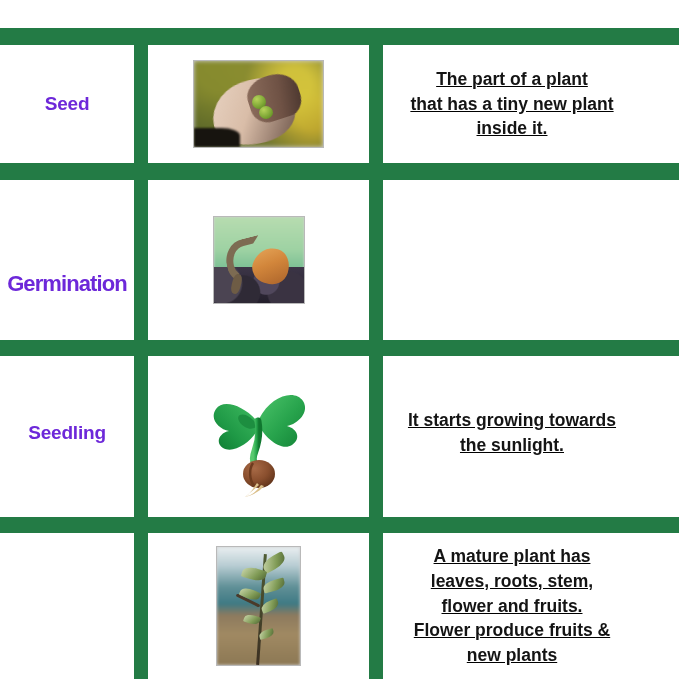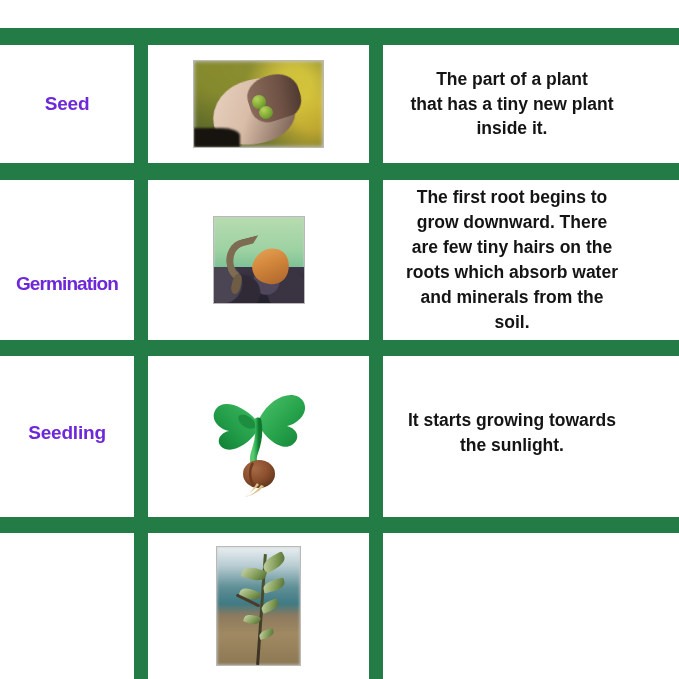--- a/index.html
+++ b/index.html
@@ -45,31 +45,31 @@
     position: absolute;
     top: 0;
     height: 100%;
     display: flex;
     align-items: center;
     justify-content: center;
     text-align: center;
   }
   .cell-stage { left: 0;     width: 134px; }
   .cell-image { left: 148px; width: 221px; }
-  .cell-desc  { left: 383px; width: 258px; padding: 0 14px; }
+  .cell-desc  { left: 383px; width: 258px; padding: 0 14px; text-decoration: underline; }
 
   .stage-label {
     font-weight: bold;
     font-size: 19px;
     color: #6d28d9;
     line-height: 1.32;
     letter-spacing: -0.2px;
     white-space: pre-line;
   }
-  .stage-label.tight { font-size: 19px; letter-spacing: -0.9px; margin-top: 48px; }
+  .stage-label.tight { font-size: 22px; letter-spacing: -0.9px; margin-top: 48px; }
 
   .desc-text {
     font-weight: bold;
     font-size: 17.5px;
     color: #141414;
     line-height: 1.42;
     white-space: pre-line;
   }
 
   
@@ -241,28 +241,20 @@
     <div class="cell cell-image">
       <div class="photo ph-germ">
         <div class="bg"></div>
         <div class="soil"></div>
         <div class="root"></div>
         <div class="tip"></div>
         <div class="bean"></div>
       </div>
     </div>
 
-    <div class="cell cell-desc">
-      <span class="desc-text">The first root begins to
-grow downward. There
-are few tiny hairs on the
-roots which absorb water
-and minerals from the
-soil.</span>
-    </div>
   </div>
 
   <div class="row row-3">
 
     <div class="cell cell-stage">
       <span class="stage-label">Seedling</span>
     </div>
 
     <div class="cell cell-image">
       <svg class="clip-seedling" viewBox="0 0 112 128">
@@ -328,15 +320,22 @@
         <div class="lf lf1"></div>
         <div class="lf lf2"></div>
         <div class="lf lf3"></div>
         <div class="lf lf4"></div>
         <div class="lf lf5"></div>
         <div class="lf lf6"></div>
         <div class="lf lf7"></div>
       </div>
     </div>
 
+    <div class="cell cell-desc">
+      <span class="desc-text">A mature plant has
+leaves, roots, stem,
+flower and fruits.
+Flower produce fruits &amp;
+new plants</span>
+    </div>
   </div>
 
 </div>
 
 </body></html>

